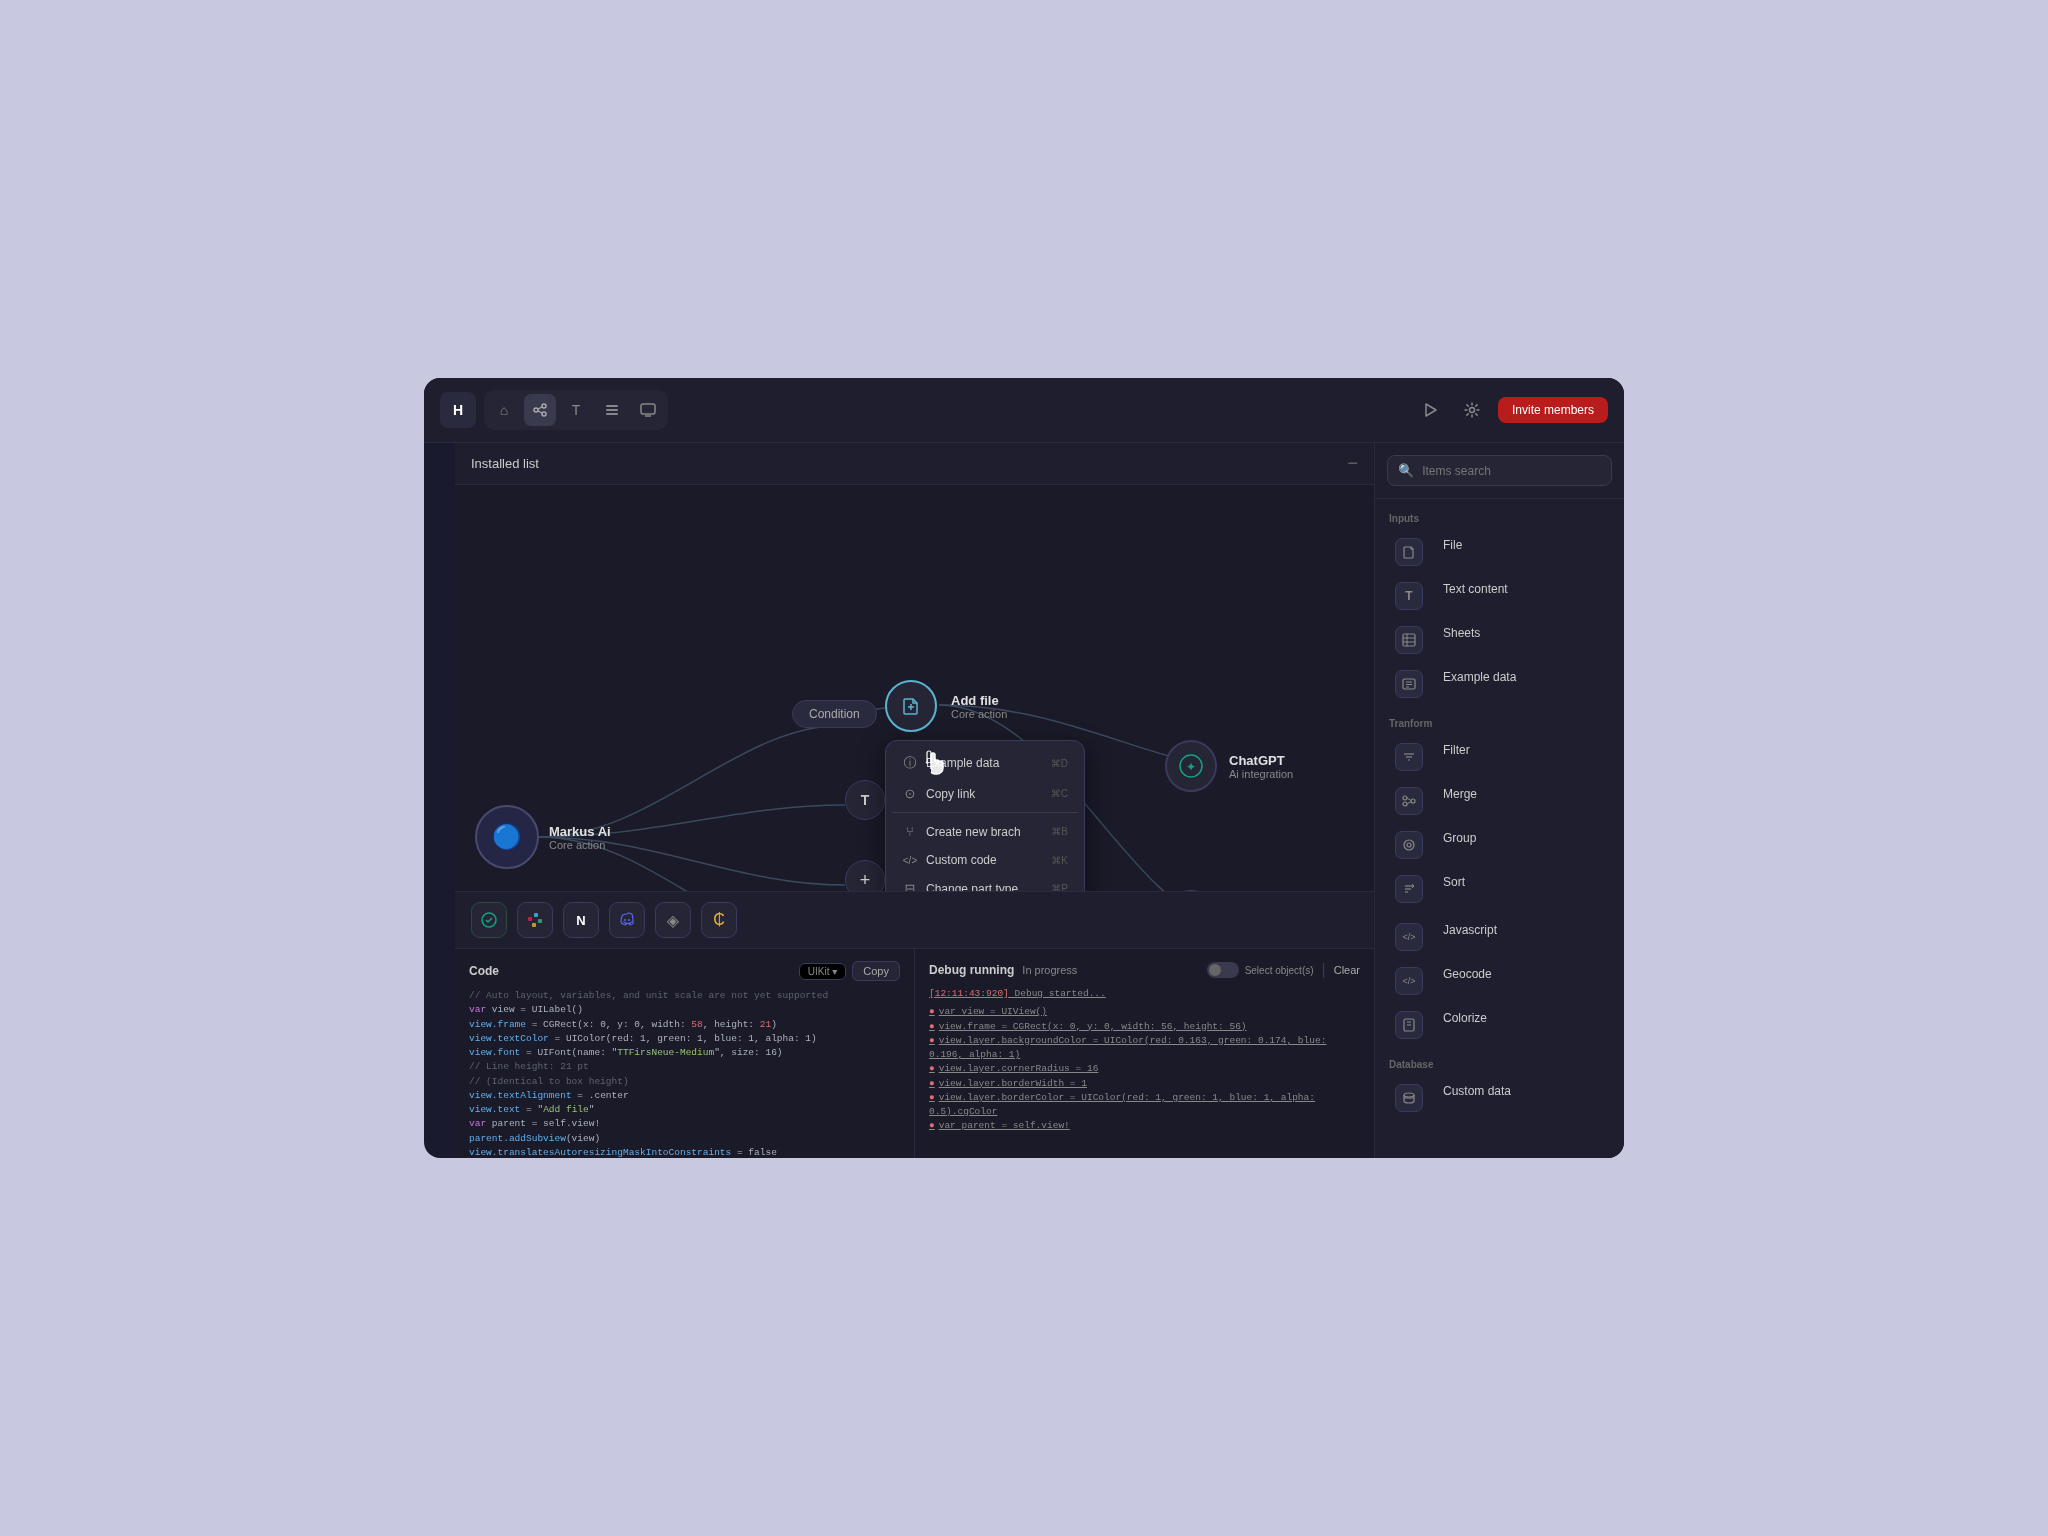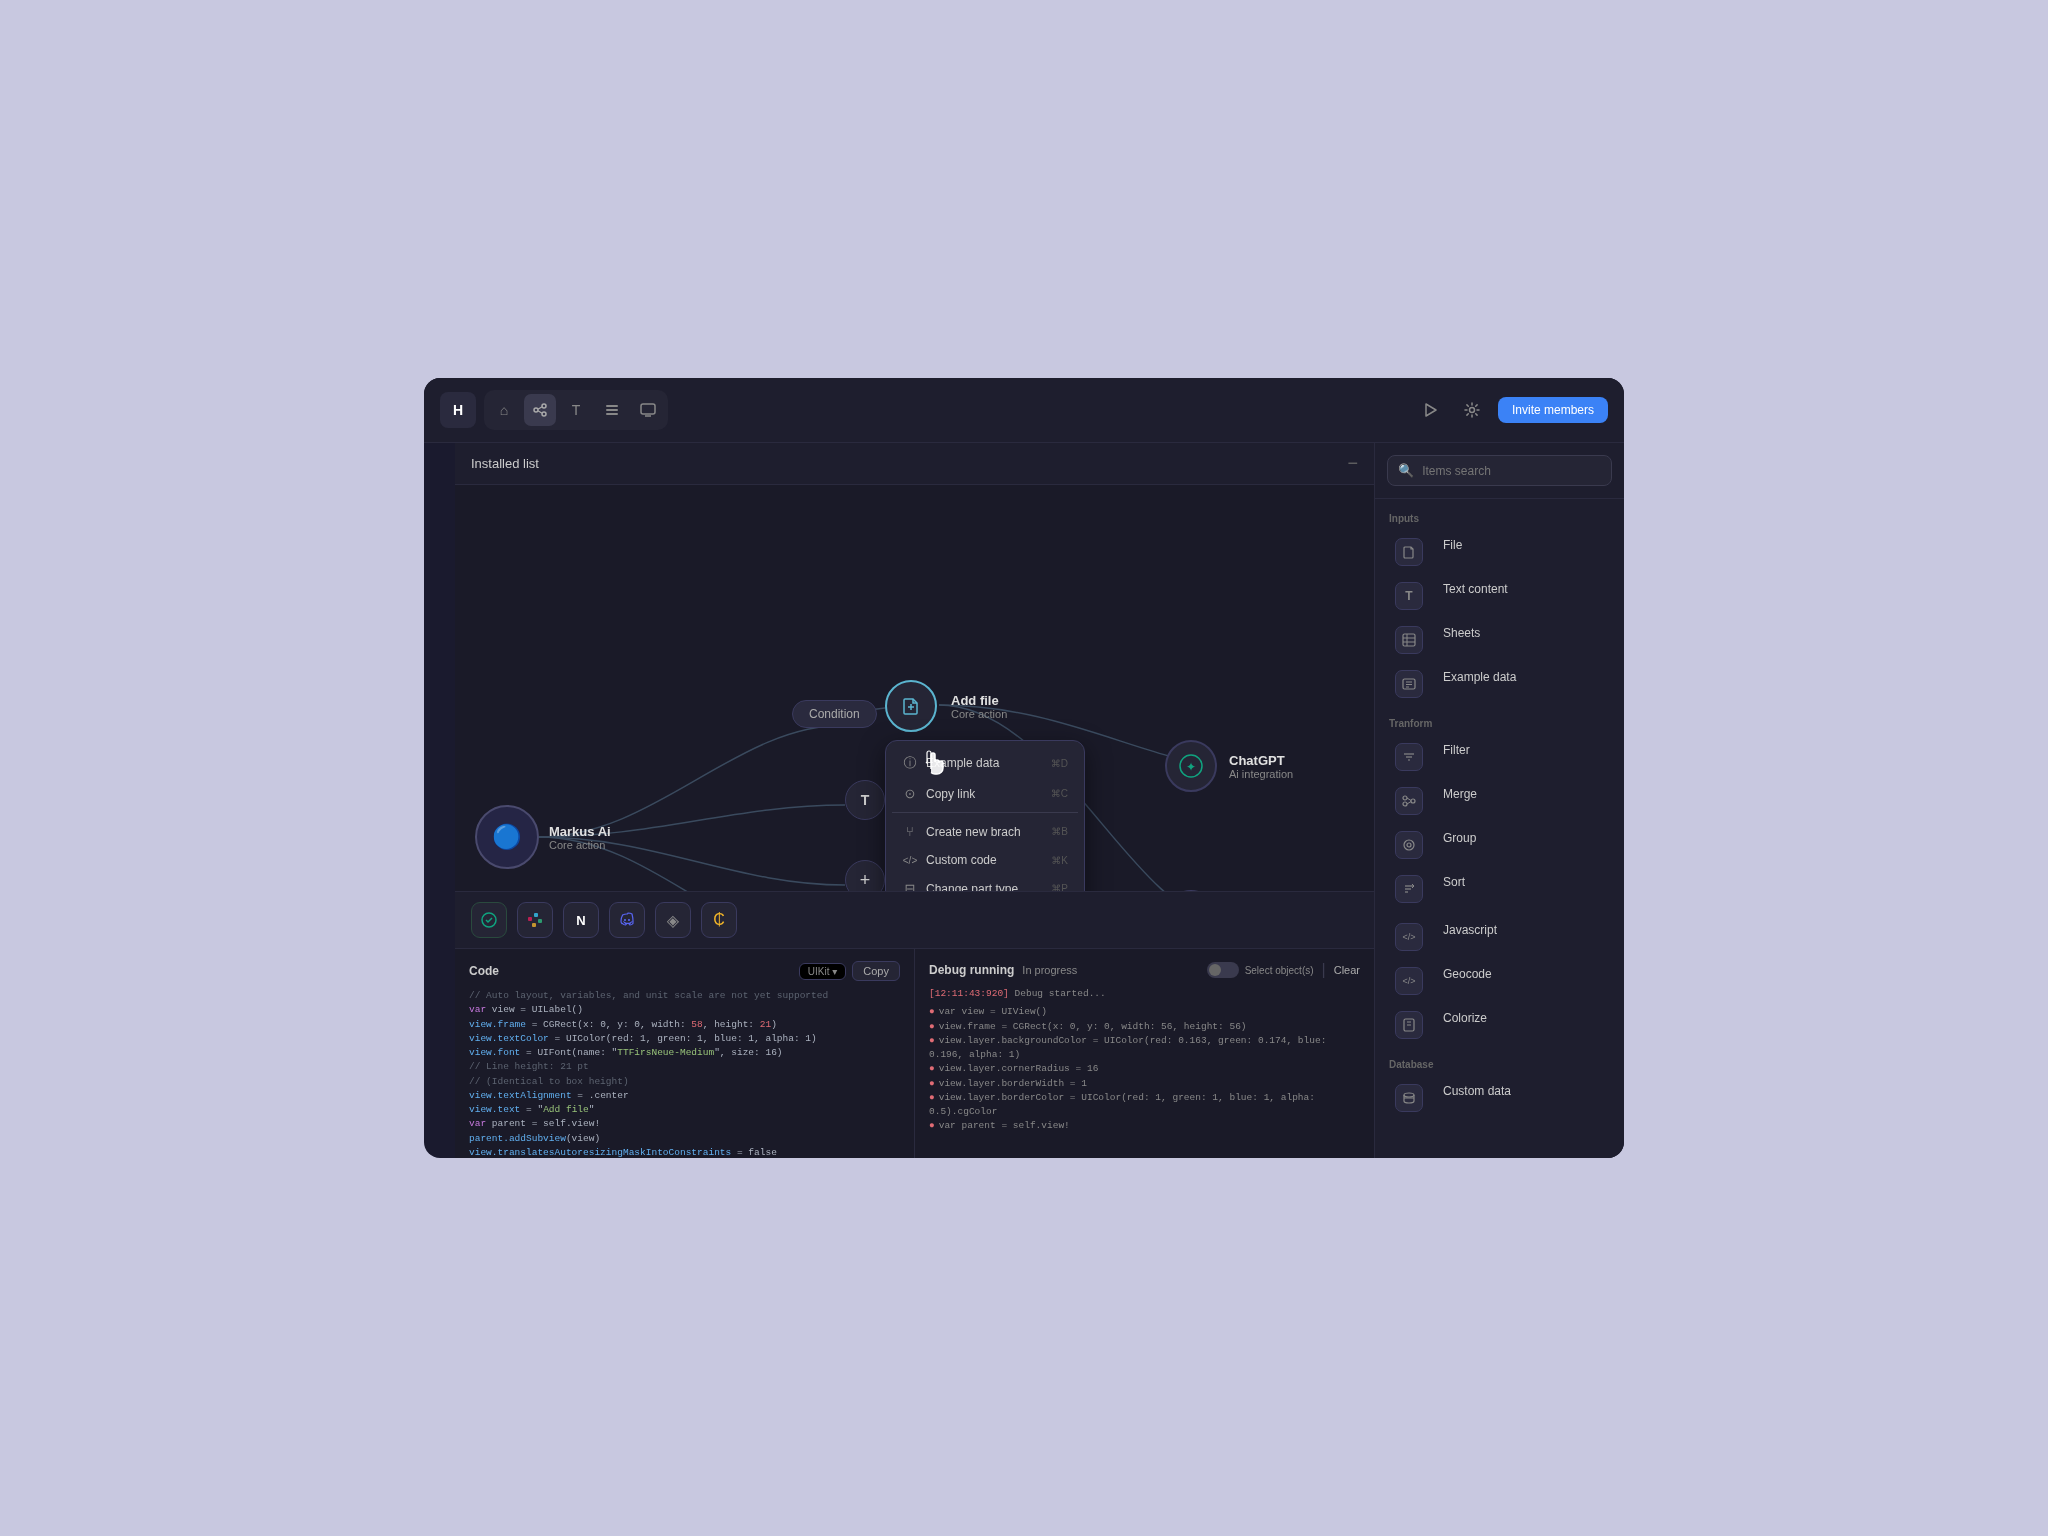--- a/index.html
+++ b/index.html
@@ -70,21 +70,21 @@
       width: 32px; height: 32px;
       background: transparent;
       border: none;
       border-radius: 7px;
       color: #888;
       cursor: pointer;
       display: flex; align-items: center; justify-content: center;
       font-size: 16px;
     }
     .invite-btn {
-      background: #3b82f6;
+      background: #b91c1c;
       color: #fff;
       border: none;
       border-radius: 8px;
       padding: 6px 14px;
       font-size: 12px;
       cursor: pointer;
       font-weight: 500;
     }
     
     .main-layout {
@@ -355,20 +355,21 @@
       color: #aaa;
       font-size: 11px;
       cursor: pointer;
     }
     .debug-content {
       font-family: 'SF Mono', 'Courier New', monospace;
       font-size: 9.5px;
       line-height: 1.5;
       color: #888;
       overflow: hidden;
+      text-decoration: underline;
     }
     .debug-time { color: #e06c75; }
     .debug-msg { color: #888; }
     .debug-bullet { color: #e06c75; margin-right: 4px; }
     
     .right-panel {
       width: 250px;
       background: #1e1e2e;
       border-left: 1px solid #2a2a3e;
       display: flex;

